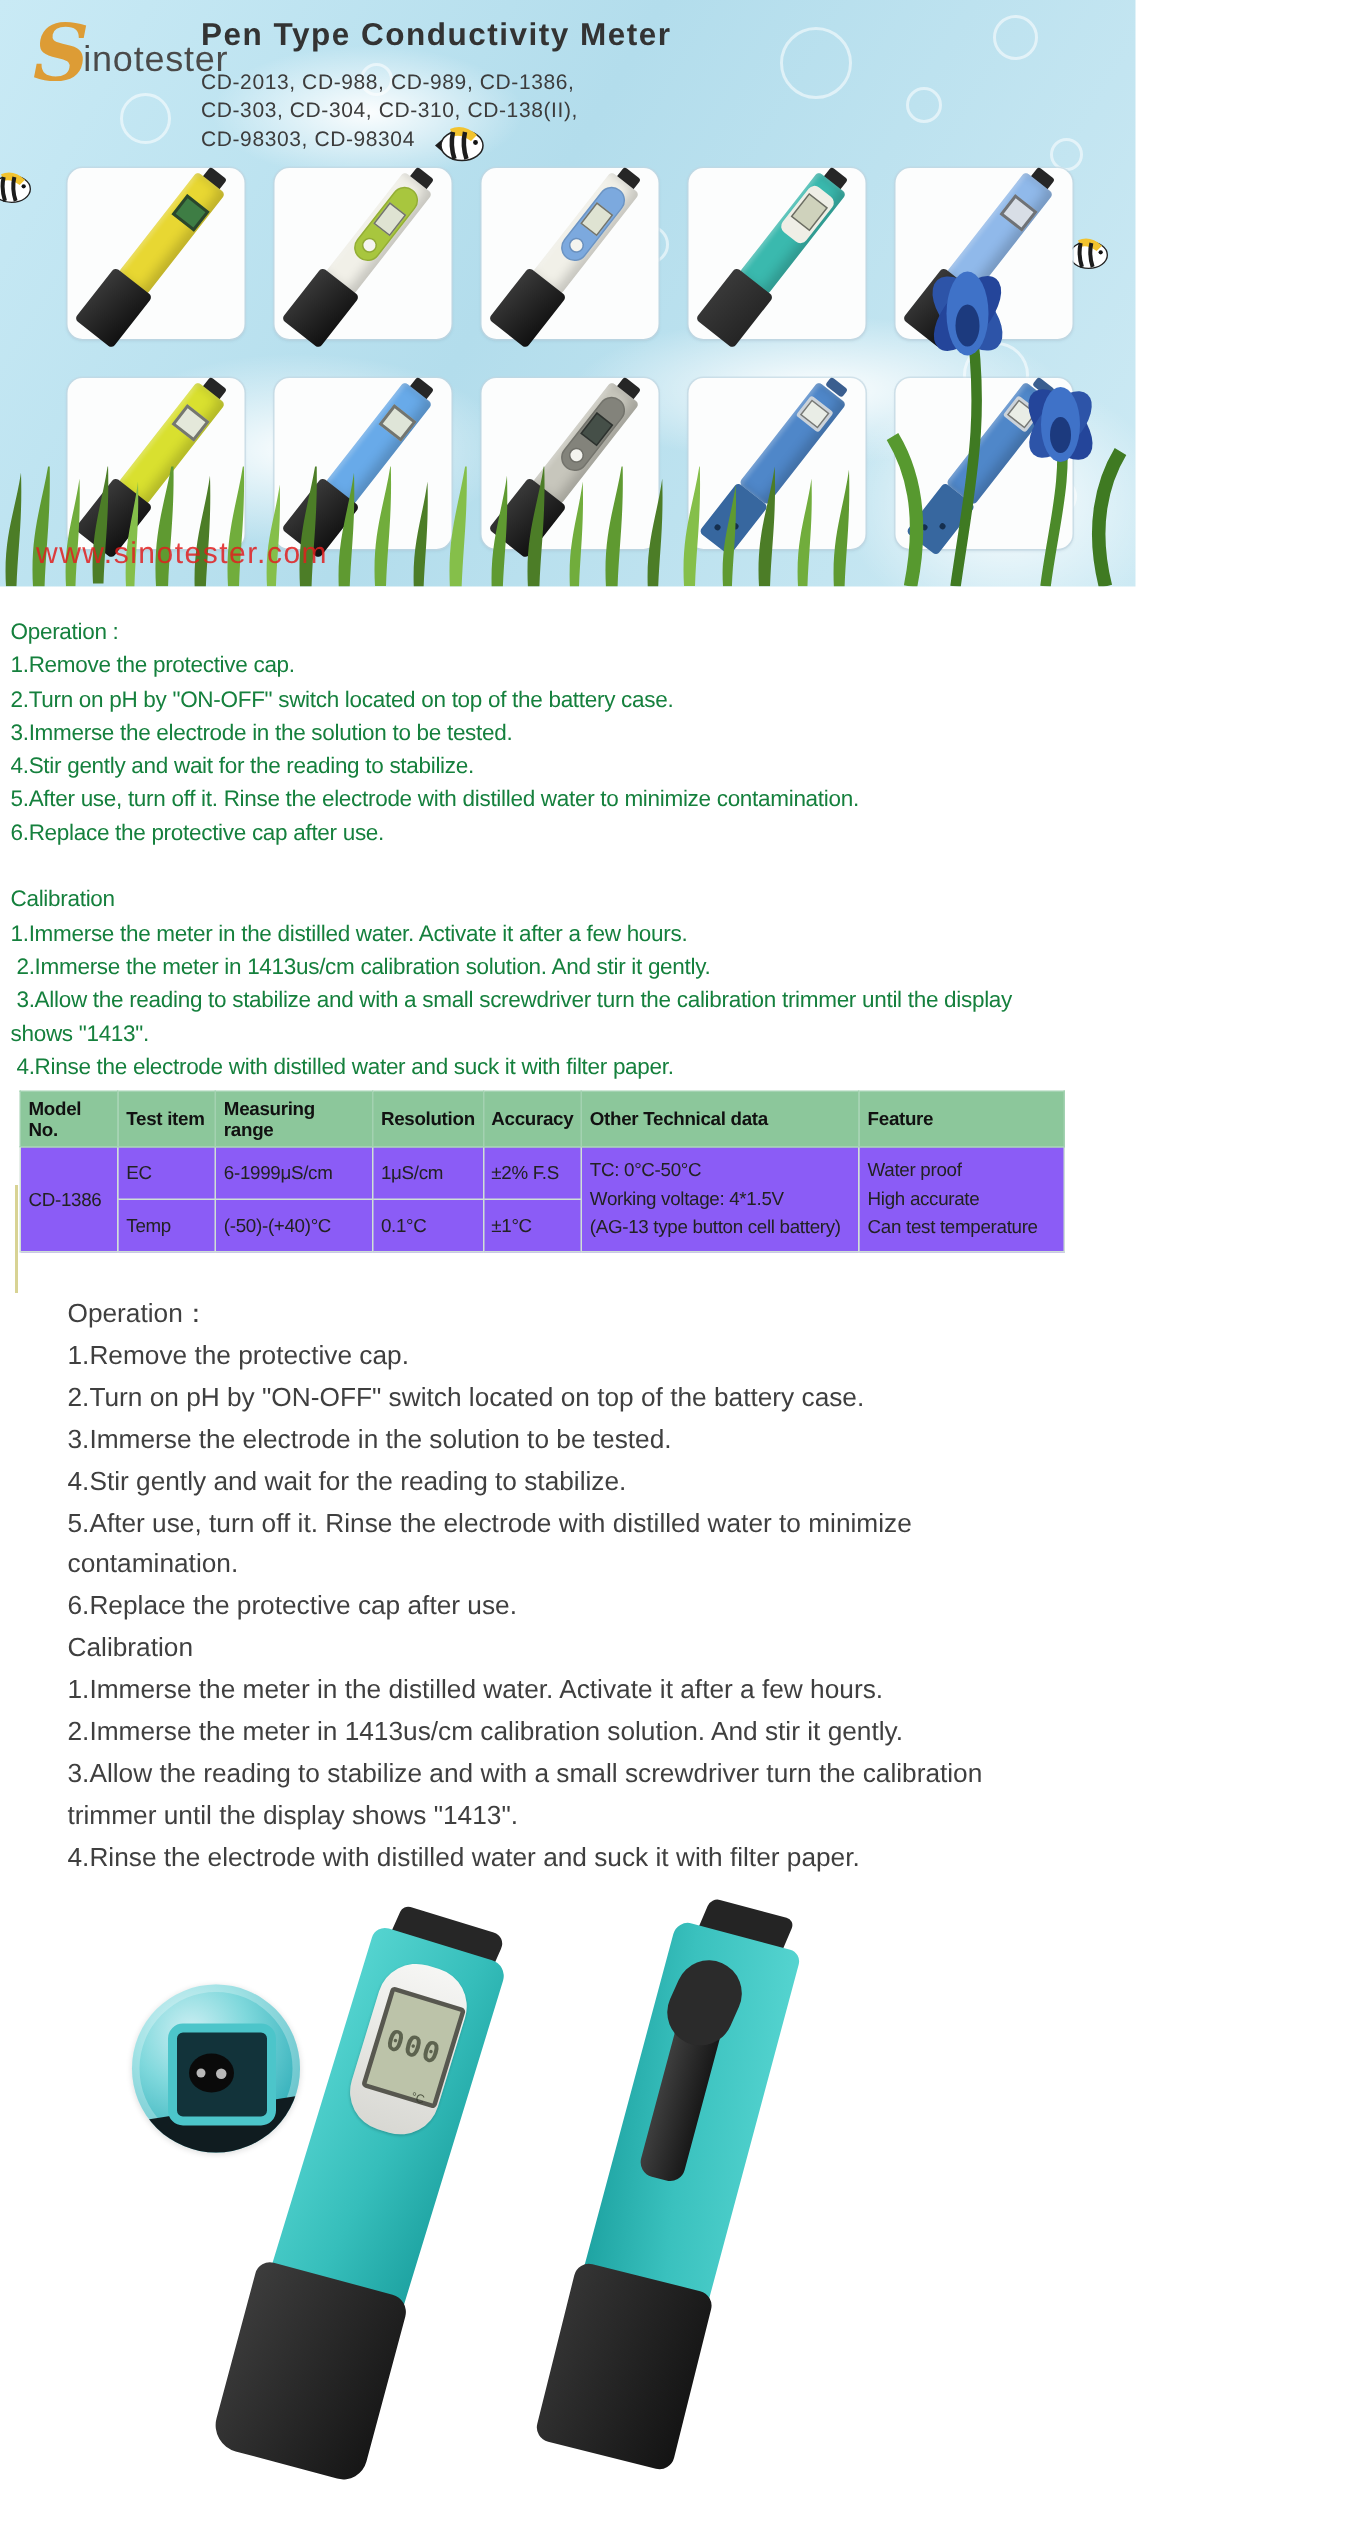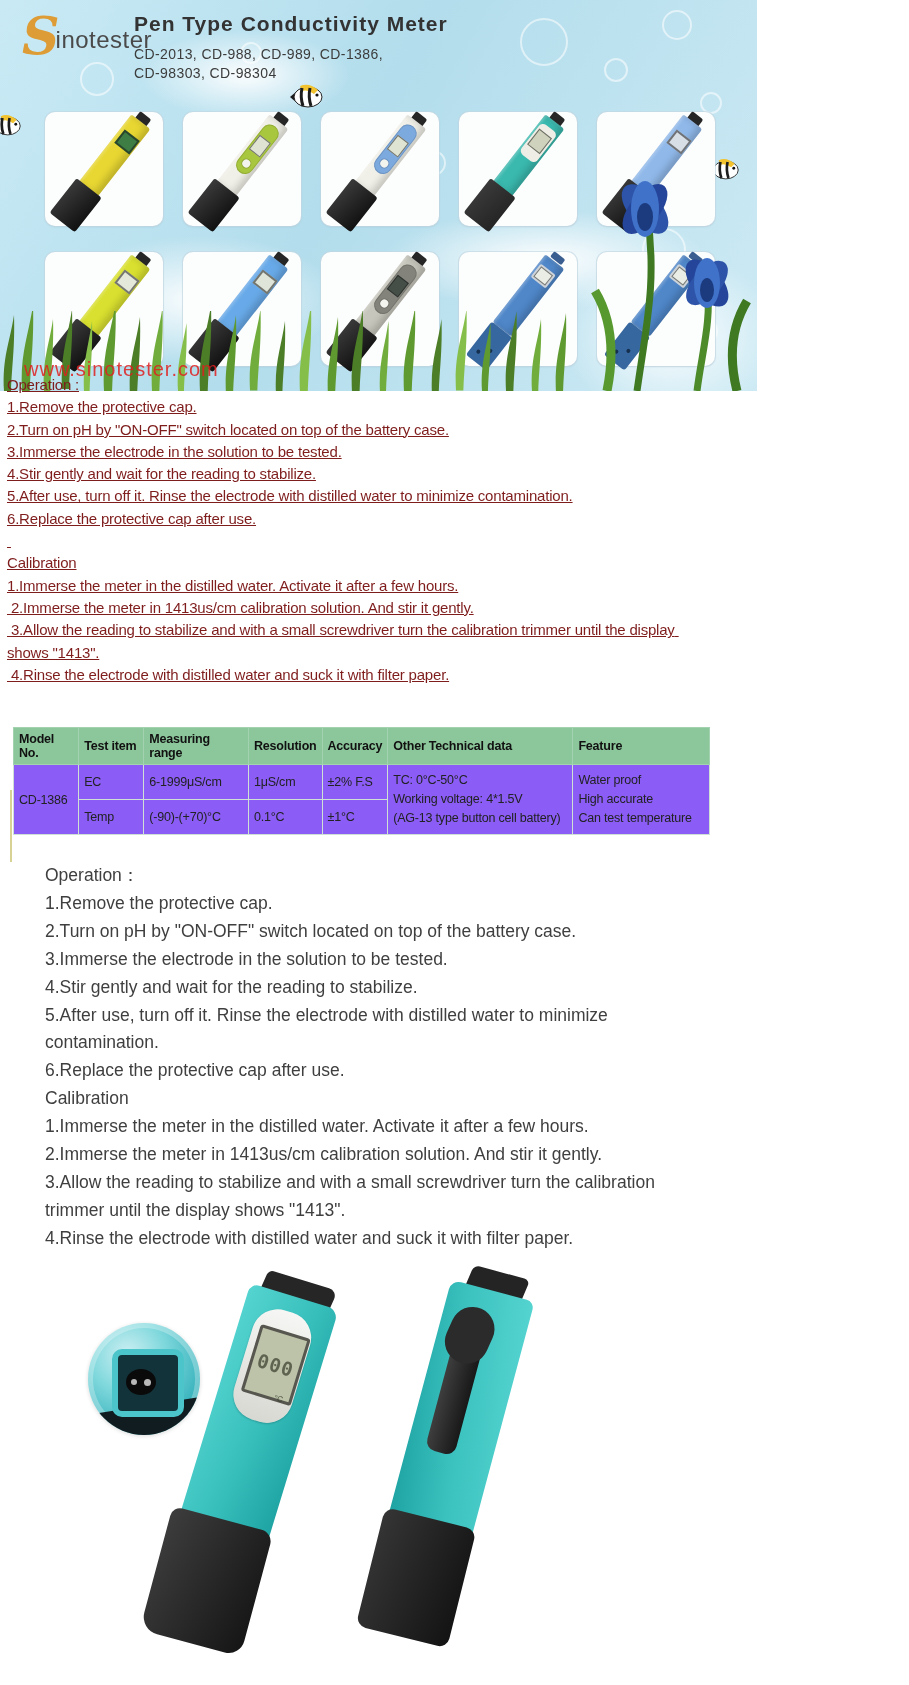--- a/index.html
+++ b/index.html
@@ -39,21 +39,21 @@
   .p-panel .p-lcd{top:7px;left:2px;width:14px;height:18px;border-width:1px;}
   .p-lcdframe{position:absolute;top:10px;left:2px;width:19px;height:17px;background:#ccd3da;border-radius:2px;}
   .p-lcdframe .p-lcd{top:2px;left:2px;width:13px;height:11px;border-width:1px;}
   .p-cap.tipcap{top:92px;left:-1px;width:26px;height:42px;border-radius:3px;}
   .hole{position:absolute;width:4px;height:4px;border-radius:50%;background:#152f4e;left:6px;bottom:8px;}
   .hole+.hole{left:15px;bottom:16px;}
 
   .fish{position:absolute;}
 
   
-  .sec1{position:absolute;left:7px;top:374px;width:694px;font-size:15px;letter-spacing:-.2px;color:#7f1d1d;text-decoration:underline;}
+  .sec1{position:absolute;left:7px;top:411px;width:694px;font-size:15px;letter-spacing:-.2px;color:#15803d;}
   .sec1 .tline{min-height:22px;line-height:22.3px;white-space:pre-wrap;}
 
   
   .spec{position:absolute;left:13px;top:727px;border-collapse:collapse;width:697px;font-size:12.5px;letter-spacing:-.2px;}
   .spec th{background:#8cc79b;color:#111;font-weight:bold;text-align:left;padding:4px 5px;border:1px solid #a3d2b1;font-size:12.5px;}
   .spec td{border:1px solid #cfe0d5;background:#8b5cf6;padding:2px 5px;color:#222;vertical-align:middle;}
   .spec .multi div{line-height:19px;}
   .left-tick{position:absolute;left:10px;top:790px;width:2px;height:72px;background:#d8d394;}
 
   
@@ -117,20 +117,21 @@
 
   <div class="logo">
     <span class="logo-s">S</span>
       <span class="logo-rest">inotester</span>
   </div>
 
   <div class="title-block">
     <div class="page-title">Pen Type Conductivity Meter</div>
     <div class="models">
         <div class="tline">CD-2013, CD-988, CD-989, CD-1386,</div>
+        <div class="tline">CD-303, CD-304, CD-310, CD-138(II),</div>
         <div class="tline">CD-98303, CD-98304</div>
       </div>
   </div>
 
   <svg class="fish" style="left:288px;top:84px;" width="36" height="26" viewBox="0 0 36 26">
     <polygon points="2,13 9,7 9,19" fill="#1c1c1c"></polygon>
     <ellipse cx="20" cy="13" rx="14" ry="10" fill="#ffffff" stroke="#222" stroke-width="1"></ellipse>
     <path d="M12,2 Q21,-2 30,6 L26,10 Q19,5 14,7 Z" fill="#f2c32f"></path>
     <path d="M14,4 Q12,13 15,22" stroke="#1c1c1c" stroke-width="3" fill="none"></path>
     <path d="M22,4 Q20,13 23,22" stroke="#1c1c1c" stroke-width="3" fill="none"></path>
@@ -373,21 +374,21 @@
         <div>(AG-13 type button cell battery)</div>
       </td>
       <td rowspan="2" class="multi">
         <div>Water proof</div>
         <div>High accurate</div>
         <div>Can test temperature</div>
       </td>
     </tr>
     <tr>
       <td style="height:30px">Temp</td>
-      <td>(-90)-(+70)°C</td>
+      <td>(-50)-(+40)°C</td>
       <td>0.1°C</td>
       <td>±1°C</td>
     </tr>
   </tbody>
 </table>
 
 <div class="left-tick"></div>
 
 <div class="sec2">
     <div class="tline">Operation：</div>

